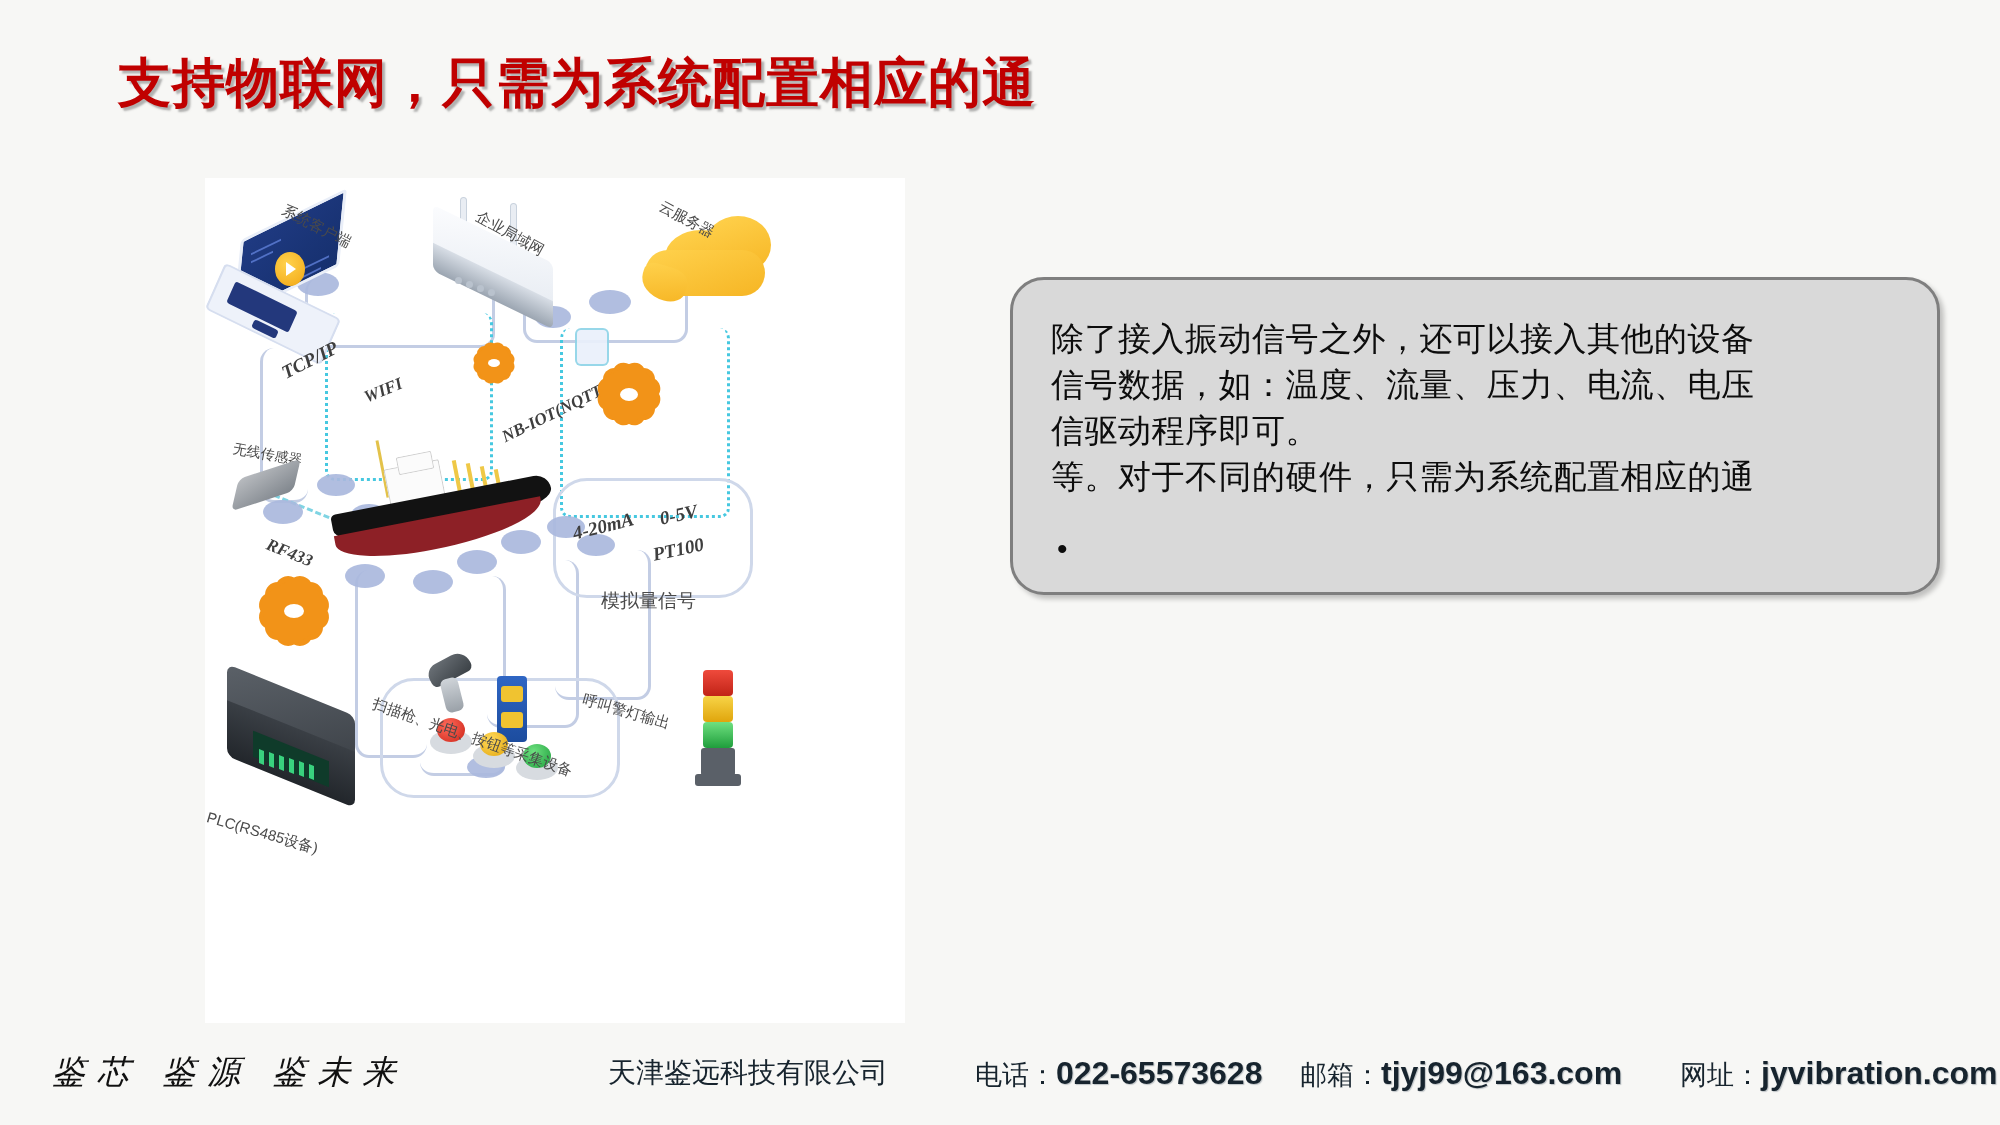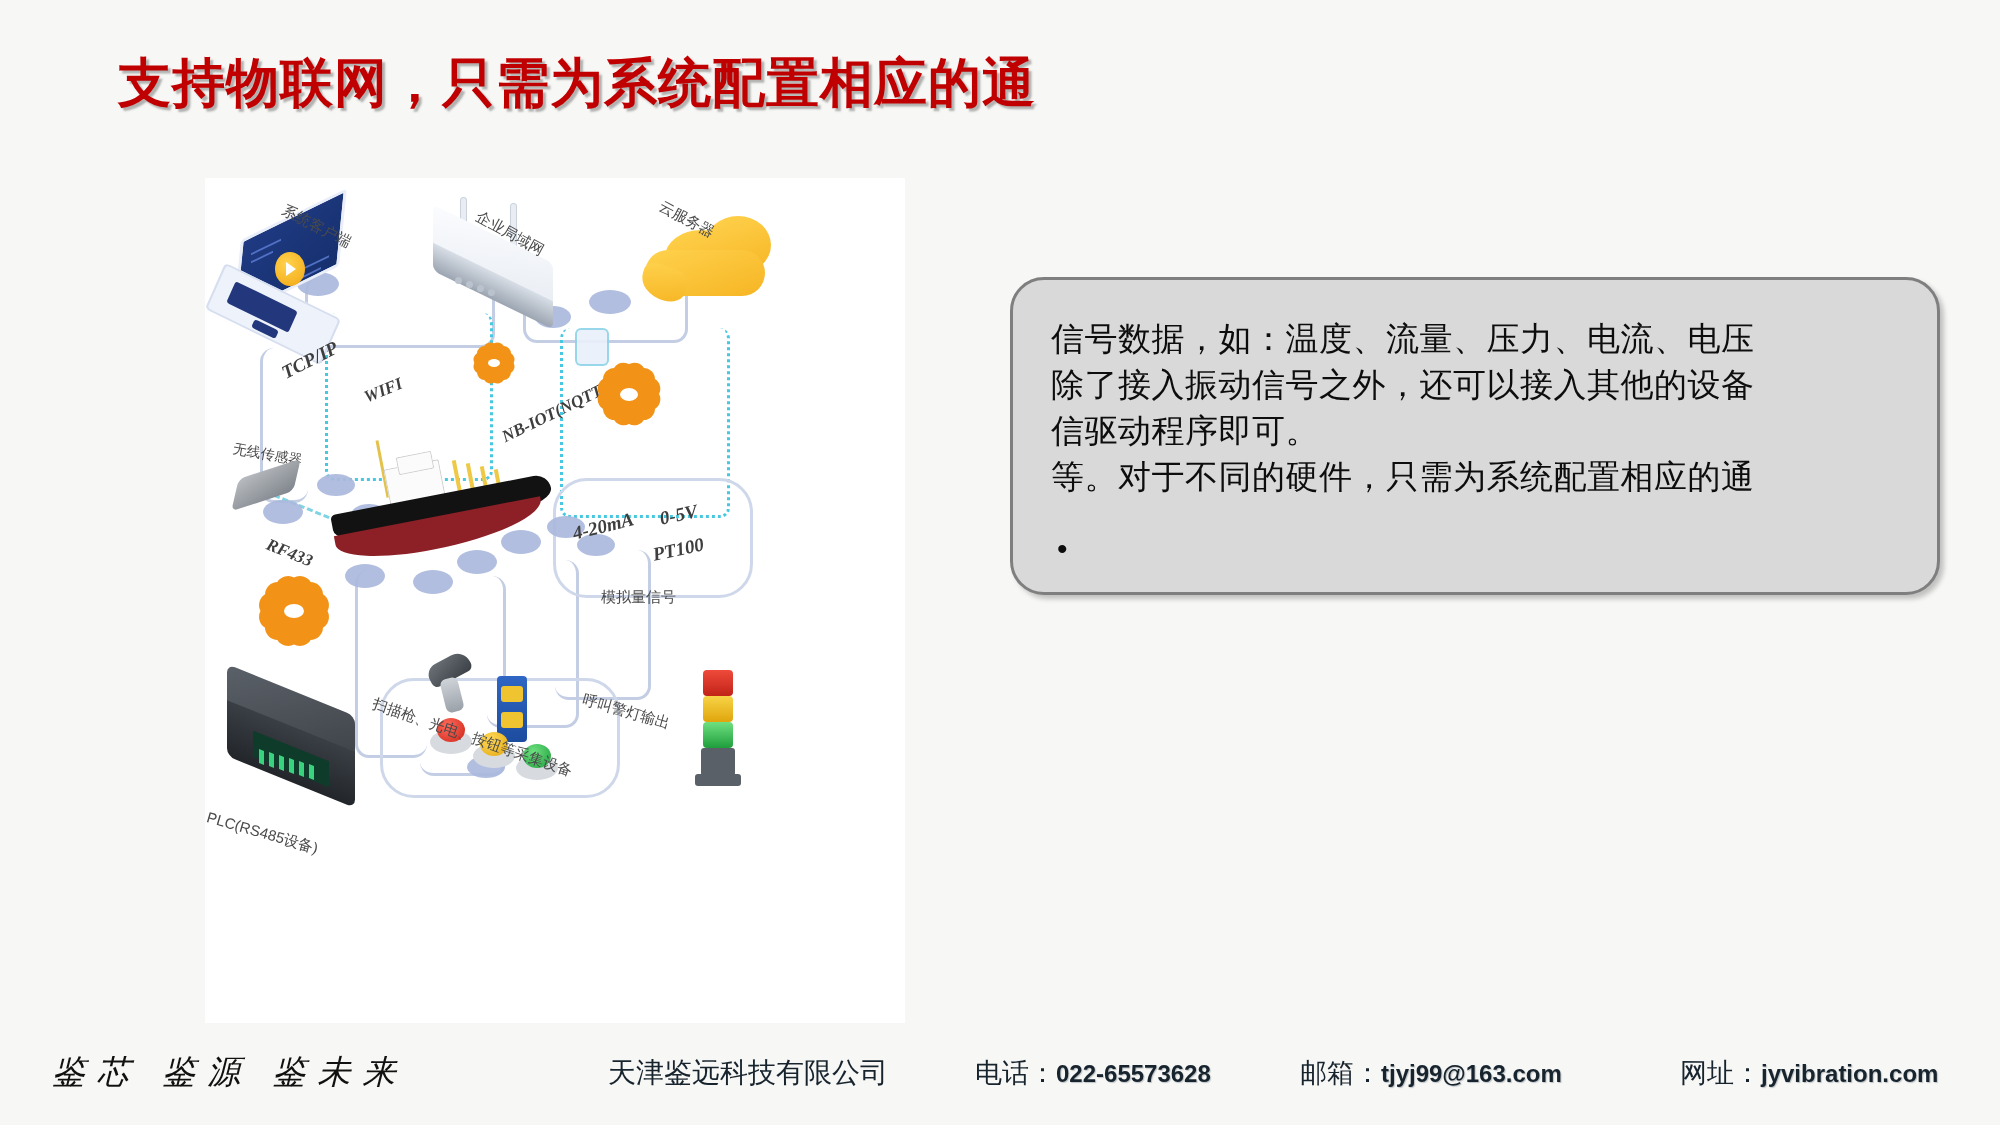--- a/index.html
+++ b/index.html
@@ -282,21 +282,21 @@
     white-space: nowrap;
   }
   .f-company {
     position:absolute; left:608px; top:26px;
     font-size: 28px; color:#17242e; white-space:nowrap;
     font-family:"Liberation Serif", serif;
   }
   .f-item { position:absolute; top:27px; font-size:27px; color:#17242e; white-space:nowrap;
             font-family:"Liberation Serif", serif;}
   .f-item .lbl { font-family:"Liberation Serif", serif; }
-  .f-item .val { font-family:"Liberation Sans", sans-serif; font-weight:bold; font-size:24px;
+  .f-item .val { font-family:"Liberation Sans", sans-serif; font-weight:bold; font-size:32px;
                  text-shadow: 1px 1px 1px rgba(120,130,140,.45); }
   #footer-phone { left: 975px; }
   #footer-email { left: 1300px; }
   #footer-web   { left: 1680px; }
 </style>
 </head>
 <body>
 
 <div class="slide">
 
@@ -386,21 +386,21 @@
       <div class="crane" style="left:264px; top:285px; height:34px;"></div>
       <div class="crane" style="left:278px; top:288px; height:34px;"></div>
       <div class="crane" style="left:292px; top:291px; height:34px;"></div>
       <div class="ship-deck" style="left:236px; top:310px; width:92px; height:22px;"></div>
       <div class="ship-hull-black" style="left:126px; top:316px; width:222px; height:30px;"></div>
       <div class="ship-hull-red" style="left:130px; top:338px; width:210px; height:32px;"></div>
 
       <div class="dlabel it" style="left:368px; top:345px; transform: rotate(-14deg); font-size:19px;">4-20mA</div>
       <div class="dlabel it" style="left:455px; top:330px; transform: rotate(-12deg); font-size:19px;">0-5V</div>
       <div class="dlabel it" style="left:448px; top:366px; transform: rotate(-12deg); font-size:19px;">PT100</div>
-      <div class="dlabel cn" style="left:396px; top:410px; font-size:15px;">模拟量信号</div>
+      <div class="dlabel cn" style="left:396px; top:410px; font-size:19px;">模拟量信号</div>
 
       <div class="plc-top" style="left:22px; top:512px;"></div>
       <div class="plc-front" style="left:22px; top:548px;"></div>
       <div class="plc-panel" style="left:48px; top:568px; width:76px; height:26px;"></div>
       <div class="plc-led" style="left:54px; top:572px;"></div>
       <div class="plc-led" style="left:64px; top:575px;"></div>
       <div class="plc-led" style="left:74px; top:578px;"></div>
       <div class="plc-led" style="left:84px; top:581px;"></div>
       <div class="plc-led" style="left:94px; top:584px;"></div>
       <div class="plc-led" style="left:104px; top:587px;"></div>
@@ -425,22 +425,22 @@
       <div class="tower-seg" style="left:498px; top:518px; background:linear-gradient(#f7d447,#e0a50c);"></div>
       <div class="tower-seg" style="left:498px; top:544px; background:linear-gradient(#6fe080,#1f9e3c);"></div>
       <div class="tower-base" style="left:496px; top:570px; height:28px;"></div>
       <div class="tower-base" style="left:490px; top:596px; height:12px; width:46px;"></div>
       <div class="dlabel cn" style="left:378px; top:512px; transform: rotate(16deg); font-size:15px;">呼叫警灯输出</div>
 
     </div>
   </div>
 
   <div class="infobox">
+    <div class="para">除了接入振动信号之外，还可以接入其他的设备</div>
     <div class="para">信号数据，如：温度、流量、压力、电流、电压</div>
-    <div class="para">除了接入振动信号之外，还可以接入其他的设备</div>
     <div class="para">信驱动程序即可。</div>
     <div class="para">等。对于不同的硬件，只需为系统配置相应的通</div>
 
     <div class="bullet-row">
       <div class="bullet-dot">•</div>
     </div>
   </div>
 
   <div class="footer">
     <div class="slogan">鉴芯 鉴源 鉴未来</div>

